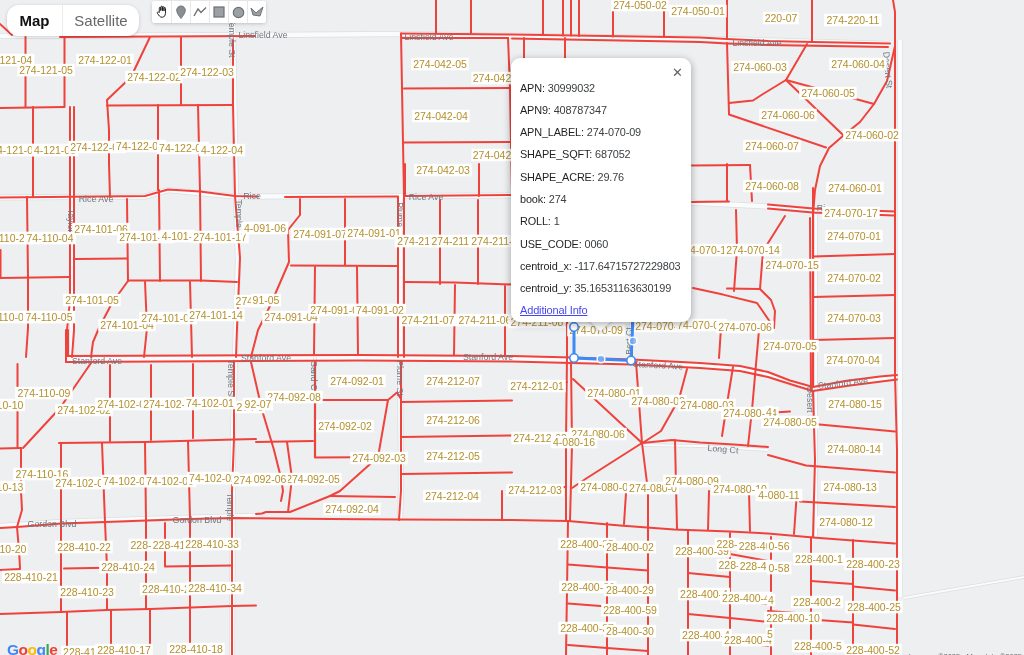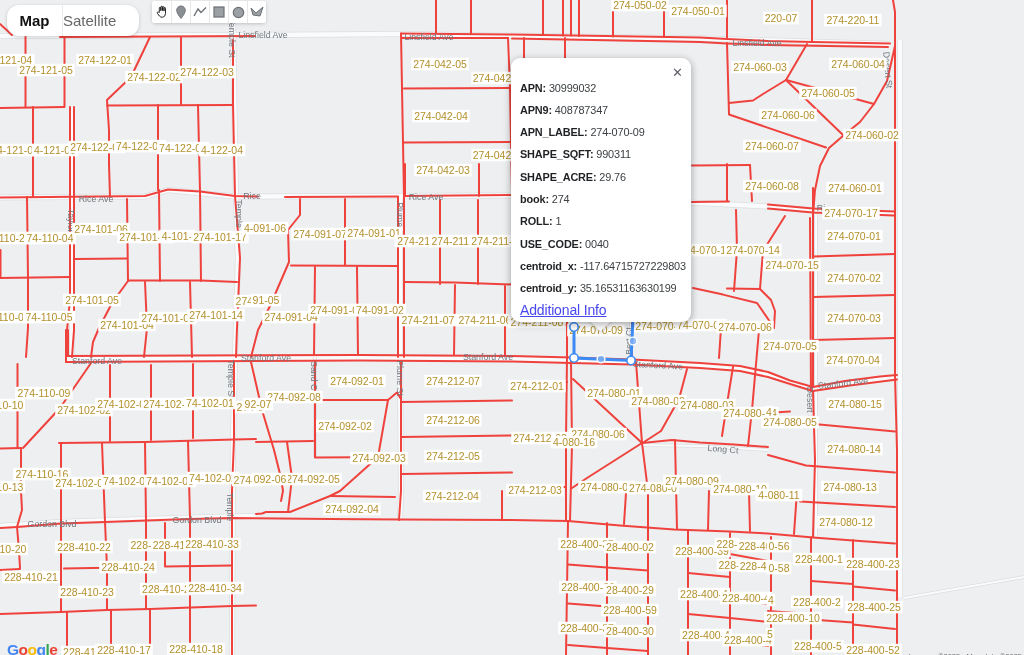--- a/index.html
+++ b/index.html
@@ -1,23 +1,23 @@
 <!DOCTYPE html>
 <html><head><meta charset="utf-8"><style>
 *{margin:0;padding:0;box-sizing:border-box}
 body{width:1024px;height:655px;overflow:hidden;position:relative;background:#edeff1;font-family:"Liberation Sans",sans-serif}
 .popup{position:absolute;left:511px;top:58px;width:180px;height:264px;background:#fff;border-radius:9px;box-shadow:0 2px 7px 1px rgba(0,0,0,.28);padding:23.5px 0 0 9px;z-index:20}
 .popup p{font-size:10.9px;letter-spacing:-.15px;line-height:13.4px;margin:0 0 8.9px;color:#3c4043;white-space:nowrap}
-.popup p b{color:#1f2124;font-weight:bold}
-.popup .ai{color:#4848ef;text-decoration:underline;font-size:14px}
+.popup p b{color:#1f2124;font-weight:normal}
+.popup .ai{color:#4848ef;text-decoration:underline;font-size:11px}
 .popup .x{position:absolute;right:8px;top:7px;font-size:13px;color:#5f6368}
 .tail{position:absolute;left:592px;top:311px;width:17px;height:17px;background:#fff;transform:rotate(45deg);box-shadow:2px 2px 3px rgba(0,0,0,.12);z-index:19}
 .mapctl{position:absolute;left:7px;top:5px;height:31px;background:#fff;border-radius:12px;box-shadow:0 1px 4px -1px rgba(0,0,0,.3);z-index:30;display:flex}
 .mapctl .m{width:55px;text-align:center;line-height:31px;font-size:15px;font-weight:bold;color:#111}
-.mapctl .s{width:77px;line-height:31px;font-size:15px;color:#676767;border-left:1px solid #ececec}
+.mapctl .s{width:77px;text-align:center;line-height:31px;font-size:15px;color:#676767;border-left:1px solid #ececec}
 .tools{position:absolute;left:152px;top:1px;height:22px;background:#fff;border-radius:2px;box-shadow:0 1px 4px -1px rgba(0,0,0,.3);z-index:30;display:flex}
 .tools div{width:19px;height:22px;display:flex;align-items:center;justify-content:center;border-left:1px solid #e8e8e8}
 .tools div:first-child{border-left:none}
 .glogo{position:absolute;left:7px;top:641px;z-index:30;font-size:15.5px;font-weight:bold;letter-spacing:-.5px}
 .attr{position:absolute;right:2px;top:652px;z-index:30;font-size:7.5px;color:#6a6a6a}
 </style></head><body>
 <svg width="1024" height="655" viewBox="0 0 1024 655" xmlns="http://www.w3.org/2000/svg" style="position:absolute;left:0;top:0">
 <rect width="1024" height="655" fill="#edeff1"></rect>
 <polyline points="0,36 256,35 401,34 700,38.5 890,44" fill="none" stroke="#dcdee0" stroke-width="6"></polyline>
 <polyline points="0,197.5 145,196.5 168,190 235,196.5 512,195.5 700,203 768,206.5 813,210.5 895,213.5" fill="none" stroke="#dcdee0" stroke-width="6"></polyline>
@@ -561,25 +561,25 @@
 <circle cx="574" cy="358" r="4.2" fill="#ffffff" stroke="#3c8af3" stroke-width="1.6"></circle>
 <circle cx="631" cy="360.5" r="4.2" fill="#ffffff" stroke="#3c8af3" stroke-width="1.6"></circle>
 <circle cx="601" cy="359" r="3.9" fill="#7eb0f5" fill-opacity="0.8" stroke="#ffffff" stroke-width="1.4"></circle>
 <circle cx="633" cy="341" r="3.9" fill="#7eb0f5" fill-opacity="0.8" stroke="#ffffff" stroke-width="1.4"></circle>
 </svg>
 <div class="tail"></div>
 <div class="popup">
 <p><b>APN:</b> <span>30999032</span></p>
 <p><b>APN9:</b> <span>408787347</span></p>
 <p><b>APN_LABEL:</b> <span>274-070-09</span></p>
-<p><b>SHAPE_SQFT:</b> <span>990311</span></p>
+<p><b>SHAPE_SQFT:</b> <span>687052</span></p>
 <p><b>SHAPE_ACRE:</b> <span>29.76</span></p>
 <p><b>book:</b> <span>274</span></p>
 <p><b>ROLL:</b> <span>1</span></p>
-<p><b>USE_CODE:</b> <span>0040</span></p>
+<p><b>USE_CODE:</b> <span>0060</span></p>
 <p><b>centroid_x:</b> <span>-117.64715727229803</span></p>
 <p><b>centroid_y:</b> <span>35.16531163630199</span></p>
 <p><span class="ai">Additional Info</span></p>
 <span class="x">✕</span>
 </div>
 <div class="mapctl">
     <div class="m">Map</div>
     <div class="s">Satellite</div>
   </div>
 <div class="tools">

